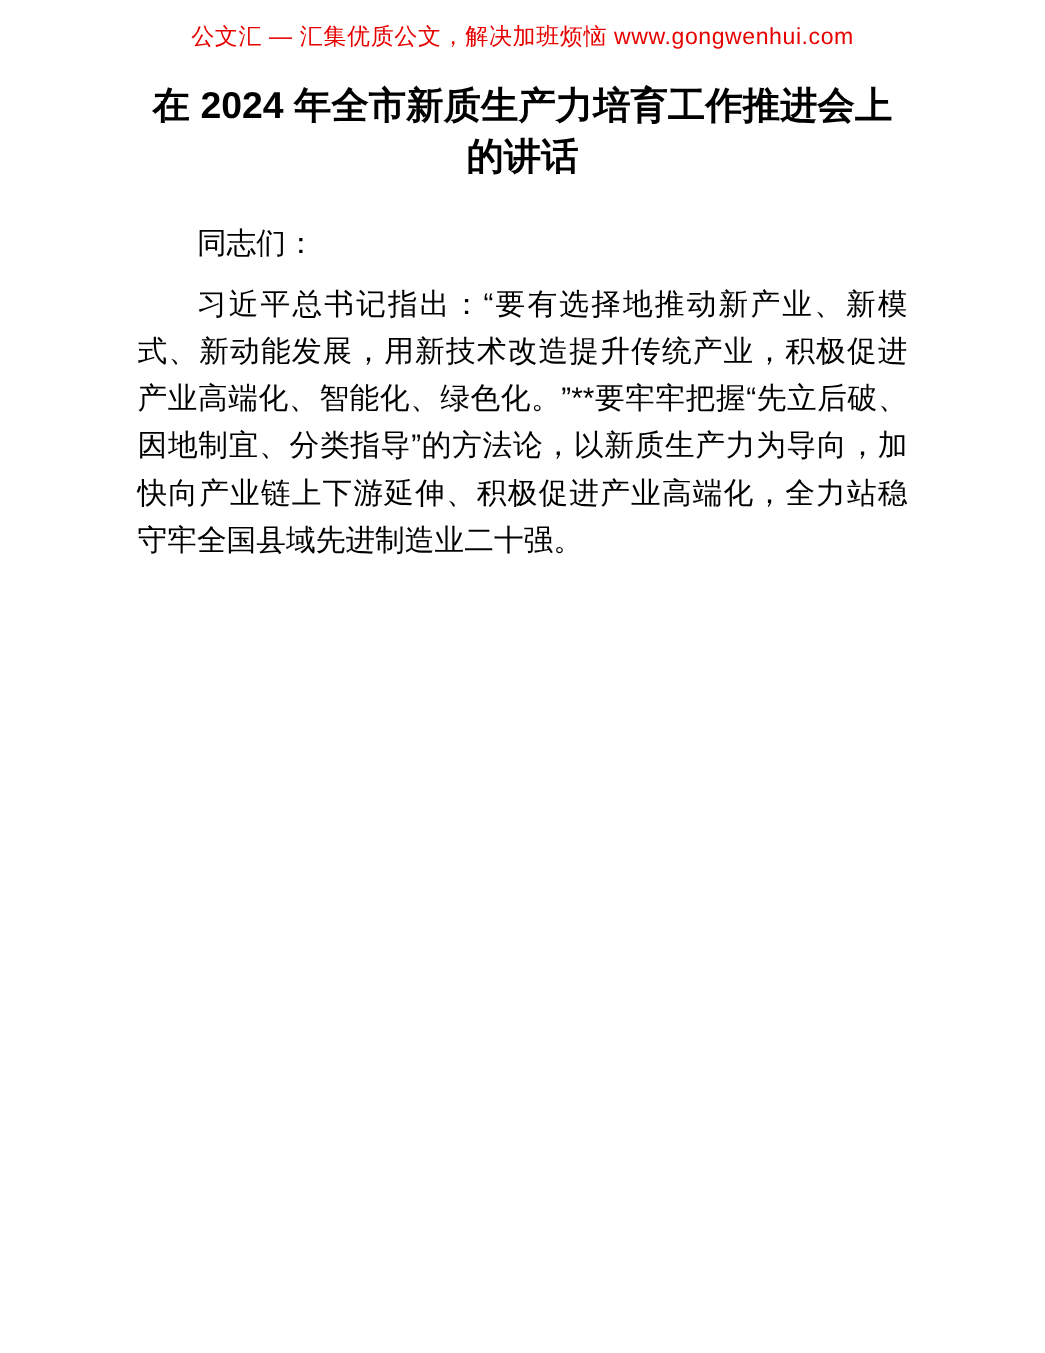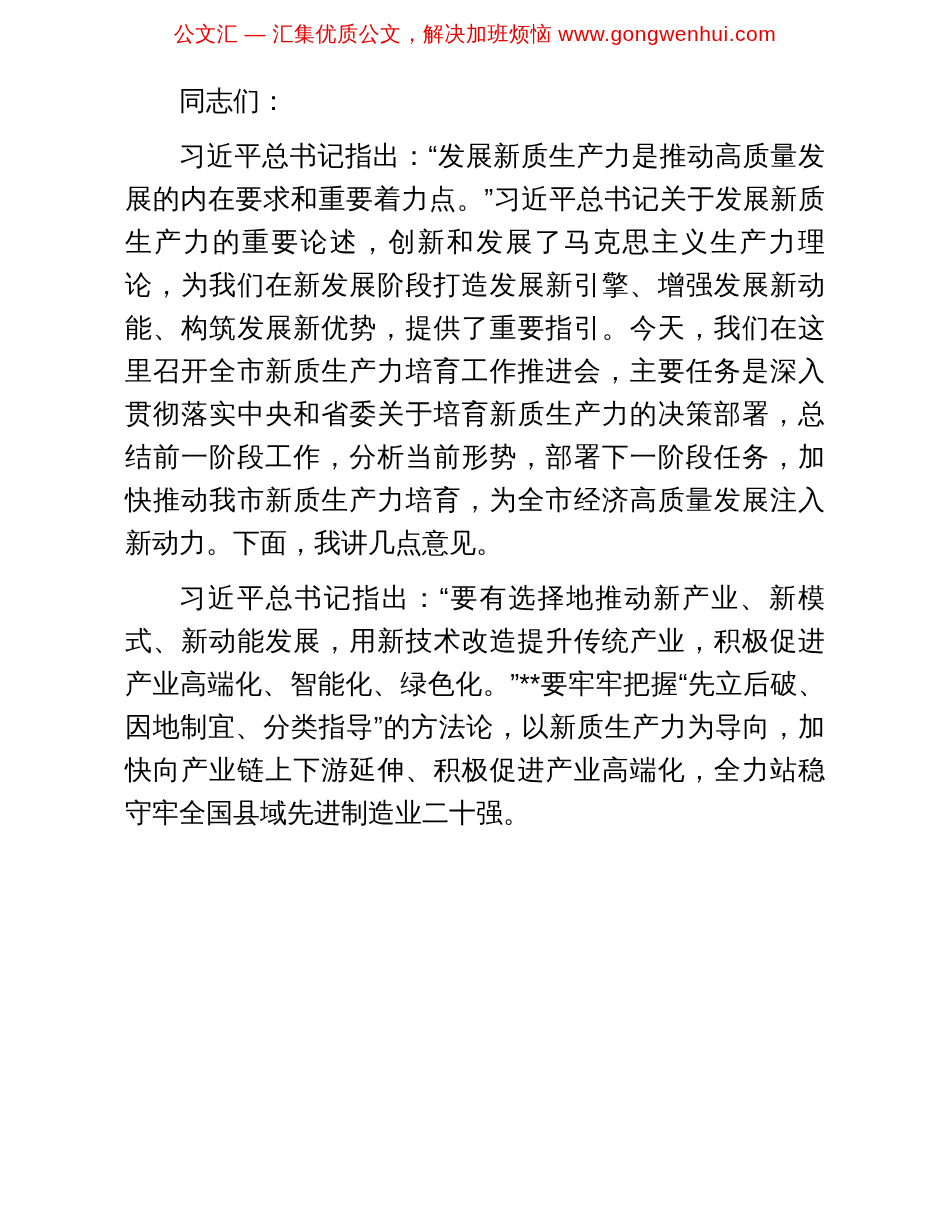--- a/index.html
+++ b/index.html
@@ -52,24 +52,24 @@
     font-weight: 400;
   }
 </style>
 </head>
 <body>
 
 <div class="watermark">公文汇 — 汇集优质公文，解决加班烦恼 www.gongwenhui.com</div>
 
 <div class="doc">
 
+  <h1 class="title">在 2024 年全市新质生产力培育工作推进会上的讲话</h1>
 
   <div class="body-text">
     <p>同志们：</p>
 
-    <p>习近平总书记指出：“发展新质生产力是推动高质量发展的内在要求和重要着力点。”习近平总书记关于发展新质生产力的重要论述，创新和发展了马克思主义生产力理论，为我们在新发展阶段打造发展新引擎、增强发展新动能、构筑发展新优势，提供了重要指引。今天，我们在这里召开全市新质生产力培育工作推进会，主要任务是深入贯彻落实中央和省委关于培育新质生产力的决策部署，总结前一阶段工作，分析当前形势，部署下一阶段任务，加快推动我市新质生产力培育，为全市经济高质量发展注入新动力。下面，我讲几点意见。</p>
 
 
     <p>习近平总书记指出：“要有选择地推动新产业、新模式、新动能发展，用新技术改造提升传统产业，积极促进产业高端化、智能化、绿色化。”**要牢牢把握“先立后破、因地制宜、分类指导”的方法论，以新质生产力为导向，加快向产业链上下游延伸、积极促进产业高端化，全力站稳守牢全国县域先进制造业二十强。</p>
 
   </div>
 
 </div>
 
 </body></html>

